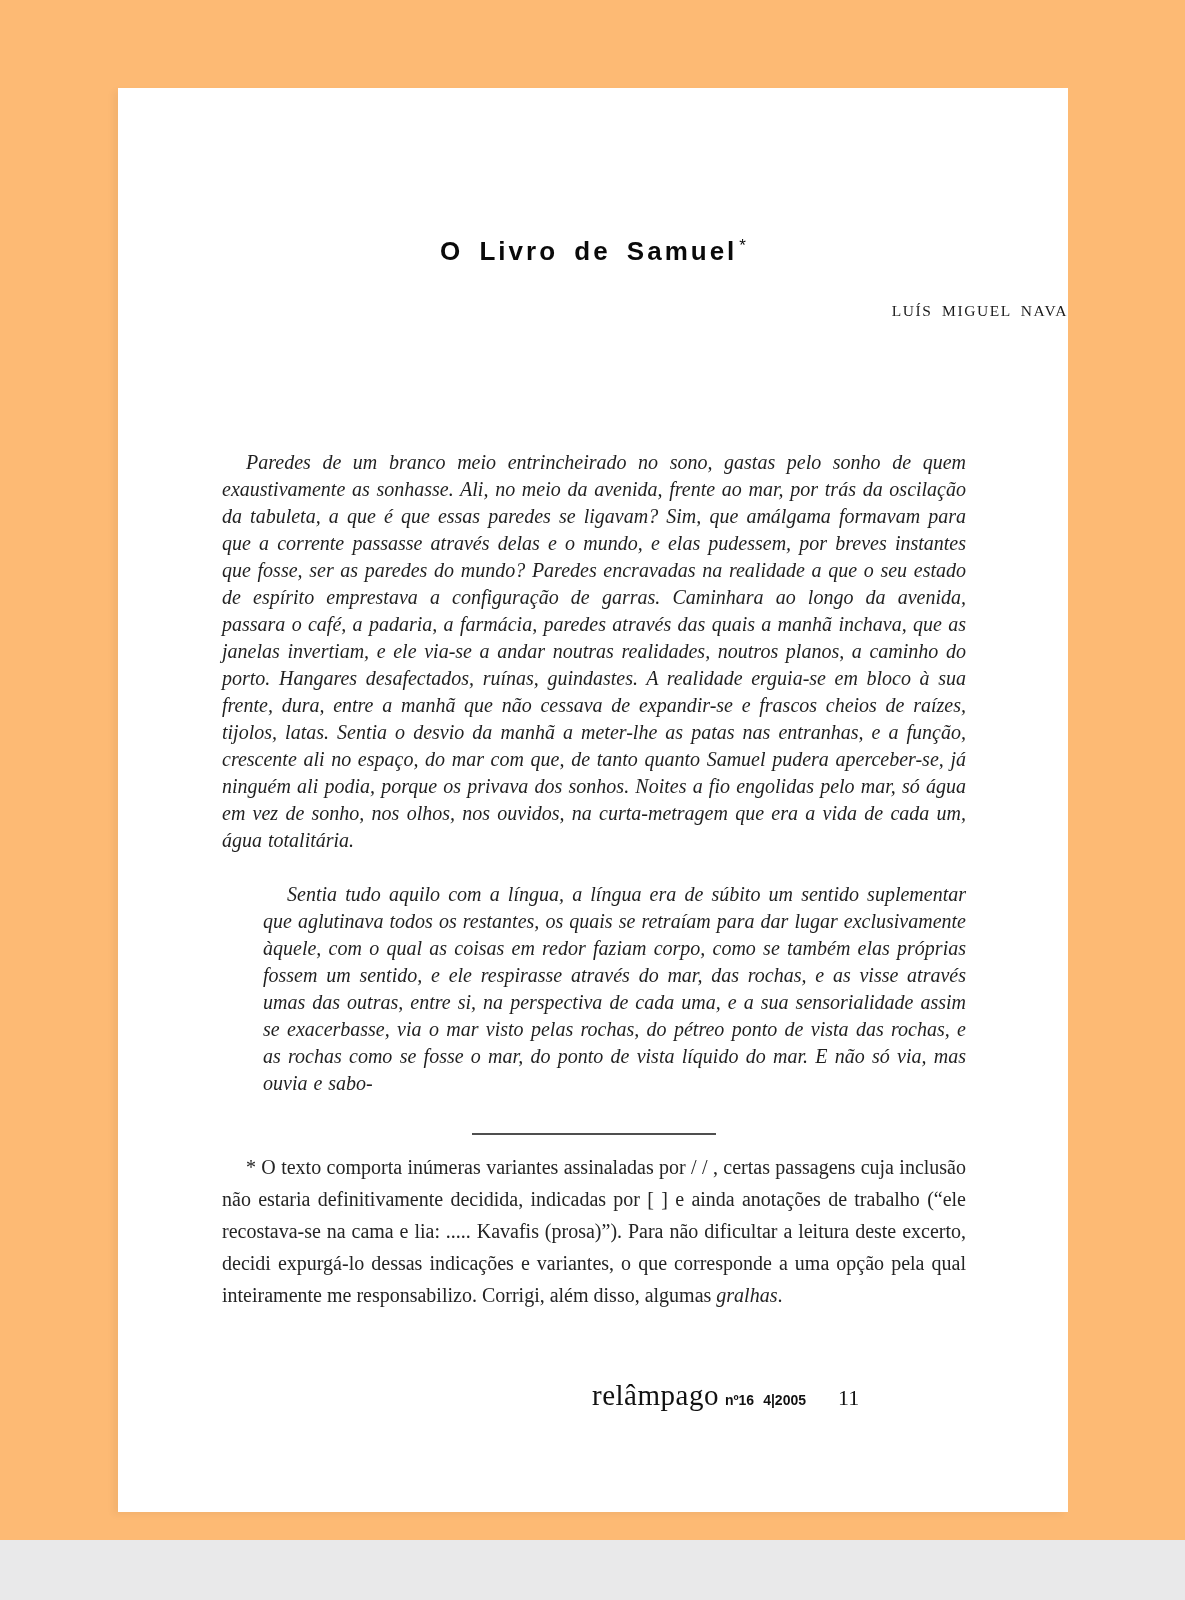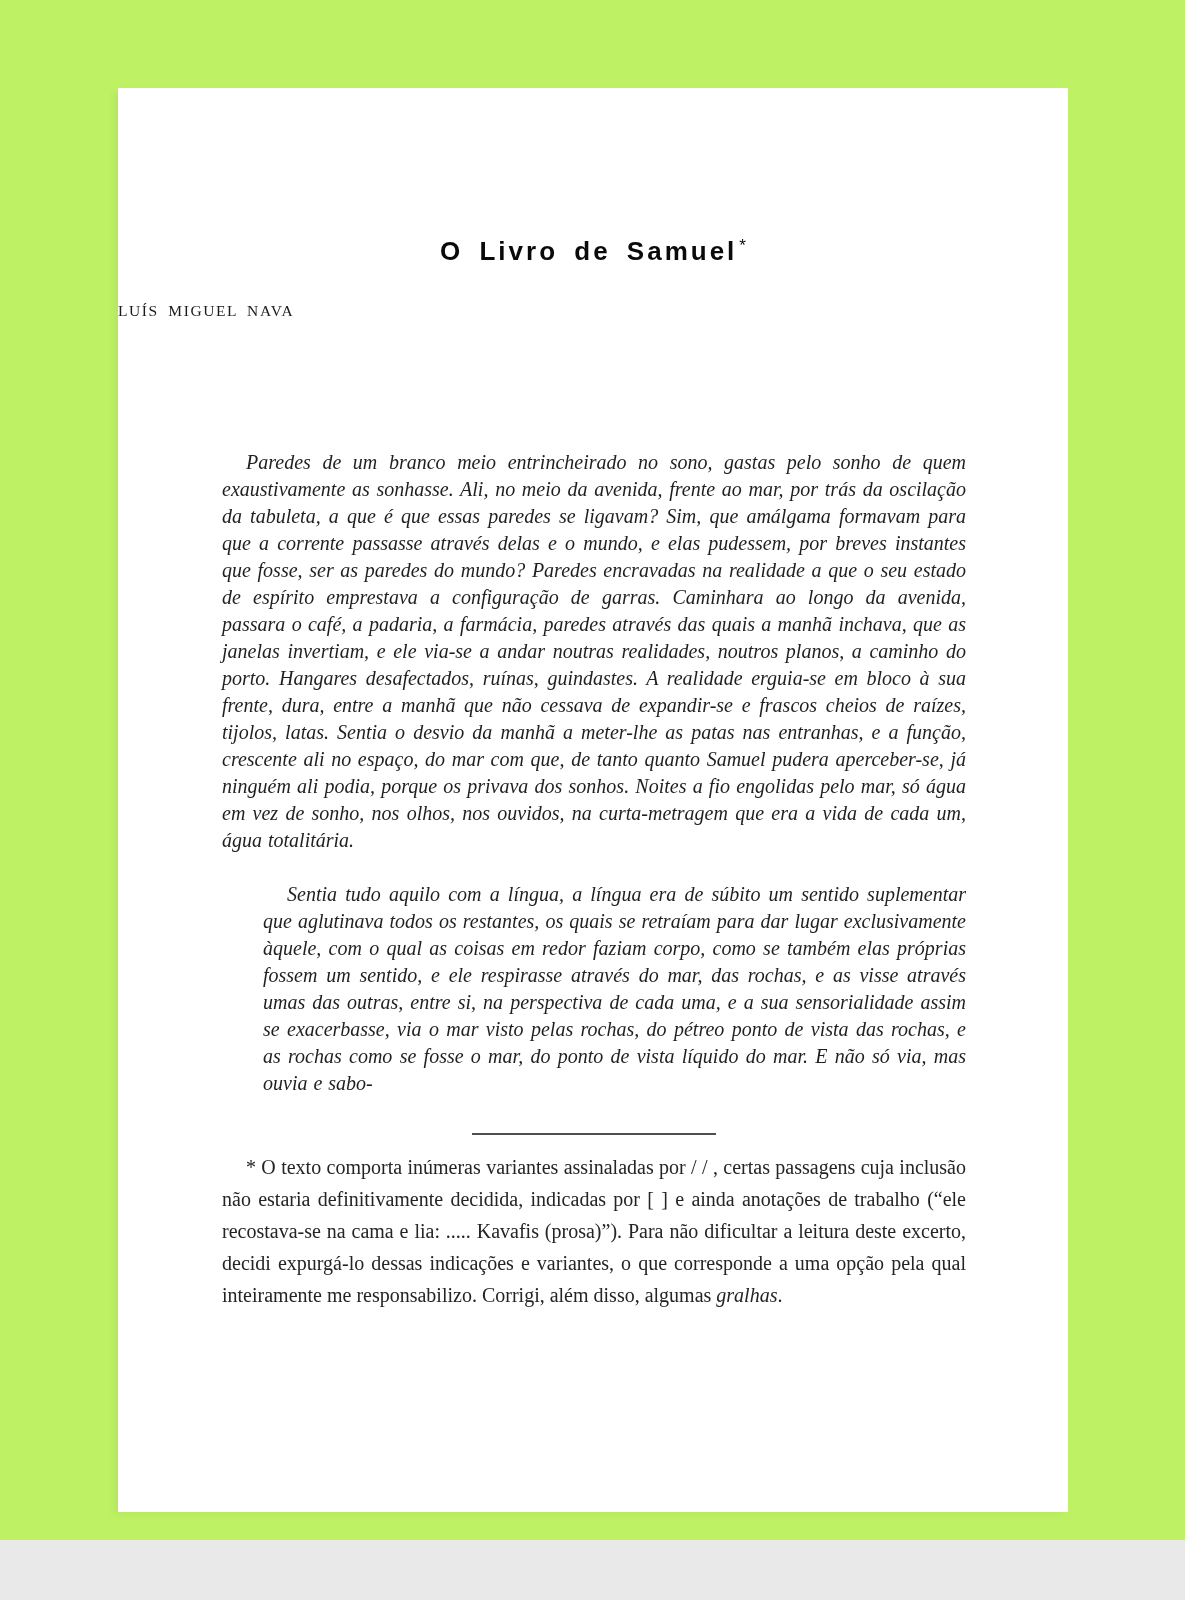--- a/index.html
+++ b/index.html
@@ -8,21 +8,21 @@
     width: 1185px;
     height: 1600px;
     background: #e9e9ea;
     font-family: "Liberation Serif", serif;
     overflow: hidden;
   }
   .stage {
     position: relative;
     width: 1185px;
     height: 1540px;
-    background: #bef264;
+    background: #fdba74;
   }
   .page {
     position: absolute;
     left: 118px;
     top: 88px;
     width: 950px;
     height: 1424px;
     background: #ffffff;
     box-shadow: -5px 3px 7px rgba(0,0,0,0.045);
   }
@@ -46,21 +46,21 @@
     font-weight: 400;
     letter-spacing: 0;
     vertical-align: 9px;
     margin-left: 2px;
   }
   .author {
     position: absolute;
     top: 214px;
     left: 0;
     right: 0;
-    text-align: left;
+    text-align: right;
     font-family: "Liberation Serif", serif;
     font-size: 15.5px;
     letter-spacing: 1.6px;
     word-spacing: 4px;
     color: #1b1b1b;
   }
   .main-column {
     position: absolute;
     top: 361px;
     left: 104px;
@@ -144,15 +144,21 @@
 
     <div class="main-column">
       <p class="body-par">Paredes de um branco meio entrincheirado no sono, gastas pelo sonho de quem exaustivamente as sonhasse. Ali, no meio da avenida, frente ao mar, por trás da oscilação da tabuleta, a que é que essas paredes se ligavam? Sim, que amálgama formavam para que a corrente passasse através delas e o mundo, e elas pudessem, por breves instantes que fosse, ser as paredes do mundo? Paredes encravadas na realidade a que o seu estado de espírito emprestava a configuração de garras. Caminhara ao longo da avenida, passara o café, a padaria, a farmácia, paredes através das quais a manhã inchava, que as janelas invertiam, e ele via-se a andar noutras realidades, noutros planos, a caminho do porto. Hangares desafectados, ruínas, guindastes. A realidade erguia-se em bloco à sua frente, dura, entre a manhã que não cessava de expandir-se e frascos cheios de raízes, tijolos, latas. Sentia o desvio da manhã a meter-lhe as patas nas entranhas, e a função, crescente ali no espaço, do mar com que, de tanto quanto Samuel pudera aperceber-se, já ninguém ali podia, porque os privava dos sonhos. Noites a fio engolidas pelo mar, só água em vez de sonho, nos olhos, nos ouvidos, na curta-metragem que era a vida de cada um, água totalitária.</p>
       <p class="body-par">Sentia tudo aquilo com a língua, a língua era de súbito um sentido suplementar que aglutinava todos os restantes, os quais se retraíam para dar lugar exclusivamente àquele, com o qual as coisas em redor faziam corpo, como se também elas próprias fossem um sentido, e ele respirasse através do mar, das rochas, e as visse através umas das outras, entre si, na perspectiva de cada uma, e a sua sensorialidade assim se exacerbasse, via o mar visto pelas rochas, do pétreo ponto de vista das rochas, e as rochas como se fosse o mar, do ponto de vista líquido do mar. E não só via, mas ouvia e sabo-</p>
 
       <div class="footnote-rule"></div>
 
       <div class="footnote"><span>*</span><span> O texto comporta inúmeras variantes assinaladas por /  / , certas passagens cuja inclusão não estaria definitivamente decidida, indicadas por [   ] e ainda anotações de trabalho (“ele recostava-se na cama e lia: ..... Kavafis (prosa)”). Para não dificultar a leitura deste excerto, decidi expurgá-lo dessas indicações e variantes, o que corresponde a uma opção pela qual inteiramente me responsabilizo. Corrigi, além disso, algumas </span><em>gralhas</em><span>.</span></div>
     </div>
 
+    <div class="footer">
+      <span class="journal-name">relâmpago</span>
+      <span class="journal-issue">nº16</span>
+      <span class="journal-date">4|2005</span>
+      <span class="page-number">11</span>
+    </div>
 
   </div>
 </div>
 
 </body></html>

